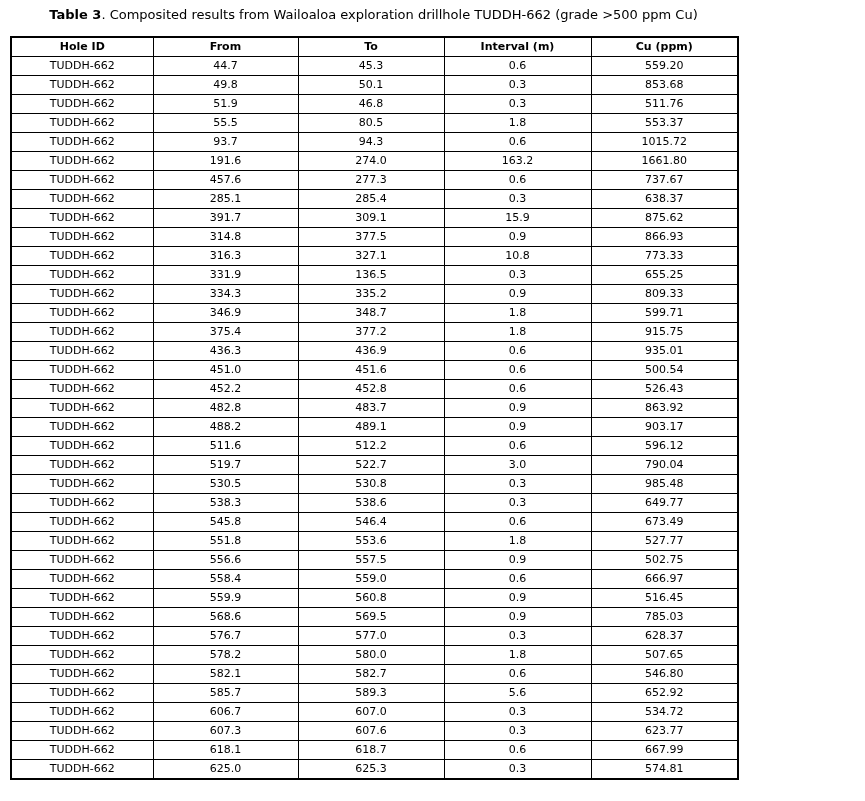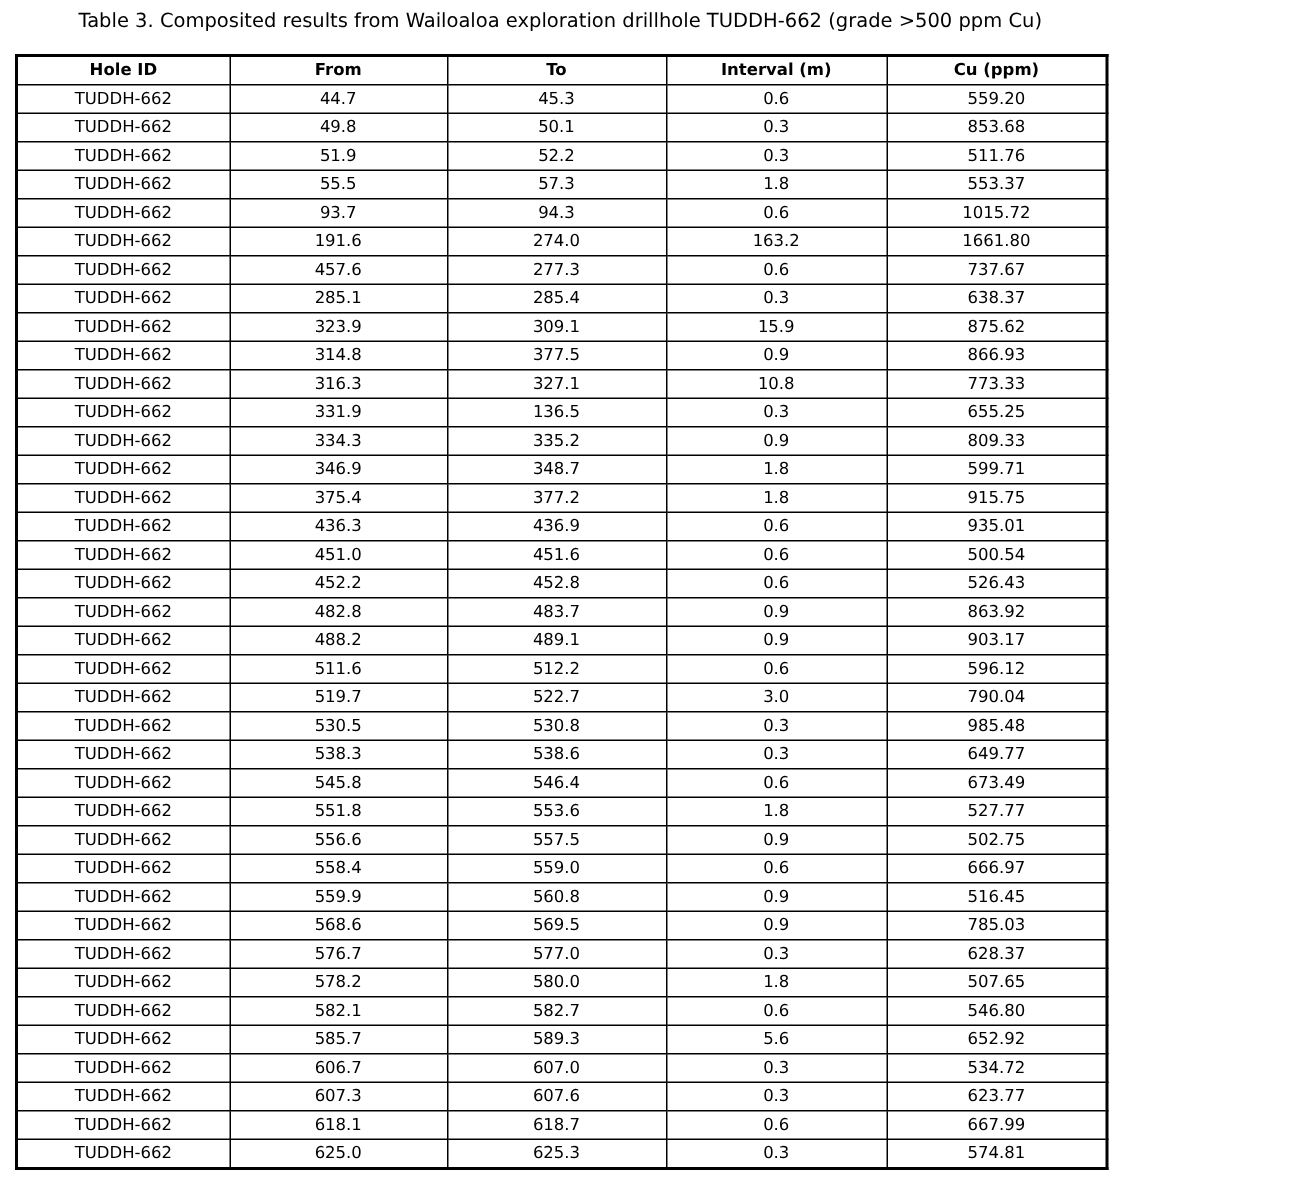--- a/index.html
+++ b/index.html
@@ -19,21 +19,21 @@
     position: absolute;
     top: 7px;
     left: 10px;
     width: 727px;
     text-align: center;
     font-size: 13px;
     line-height: 16px;
     white-space: nowrap;
   }
   .caption .caption-label {
-    font-weight: normal;
+    font-weight: bold;
   }
   table.results {
     position: absolute;
     top: 36px;
     left: 10px;
     width: 727px;
     border-collapse: collapse;
     table-layout: fixed;
     border: 2px solid #000000;
   }
@@ -93,28 +93,28 @@
       <tr>
         <td>TUDDH-662</td>
         <td>49.8</td>
         <td>50.1</td>
         <td>0.3</td>
         <td>853.68</td>
       </tr>
       <tr>
         <td>TUDDH-662</td>
         <td>51.9</td>
-        <td>52.2</td>
+        <td>46.8</td>
         <td>0.3</td>
         <td>511.76</td>
       </tr>
       <tr>
         <td>TUDDH-662</td>
         <td>55.5</td>
-        <td>57.3</td>
+        <td>80.5</td>
         <td>1.8</td>
         <td>553.37</td>
       </tr>
       <tr>
         <td>TUDDH-662</td>
         <td>93.7</td>
         <td>94.3</td>
         <td>0.6</td>
         <td>1015.72</td>
       </tr>
@@ -134,21 +134,21 @@
       </tr>
       <tr>
         <td>TUDDH-662</td>
         <td>285.1</td>
         <td>285.4</td>
         <td>0.3</td>
         <td>638.37</td>
       </tr>
       <tr>
         <td>TUDDH-662</td>
-        <td>323.9</td>
+        <td>391.7</td>
         <td>309.1</td>
         <td>15.9</td>
         <td>875.62</td>
       </tr>
       <tr>
         <td>TUDDH-662</td>
         <td>314.8</td>
         <td>377.5</td>
         <td>0.9</td>
         <td>866.93</td>

